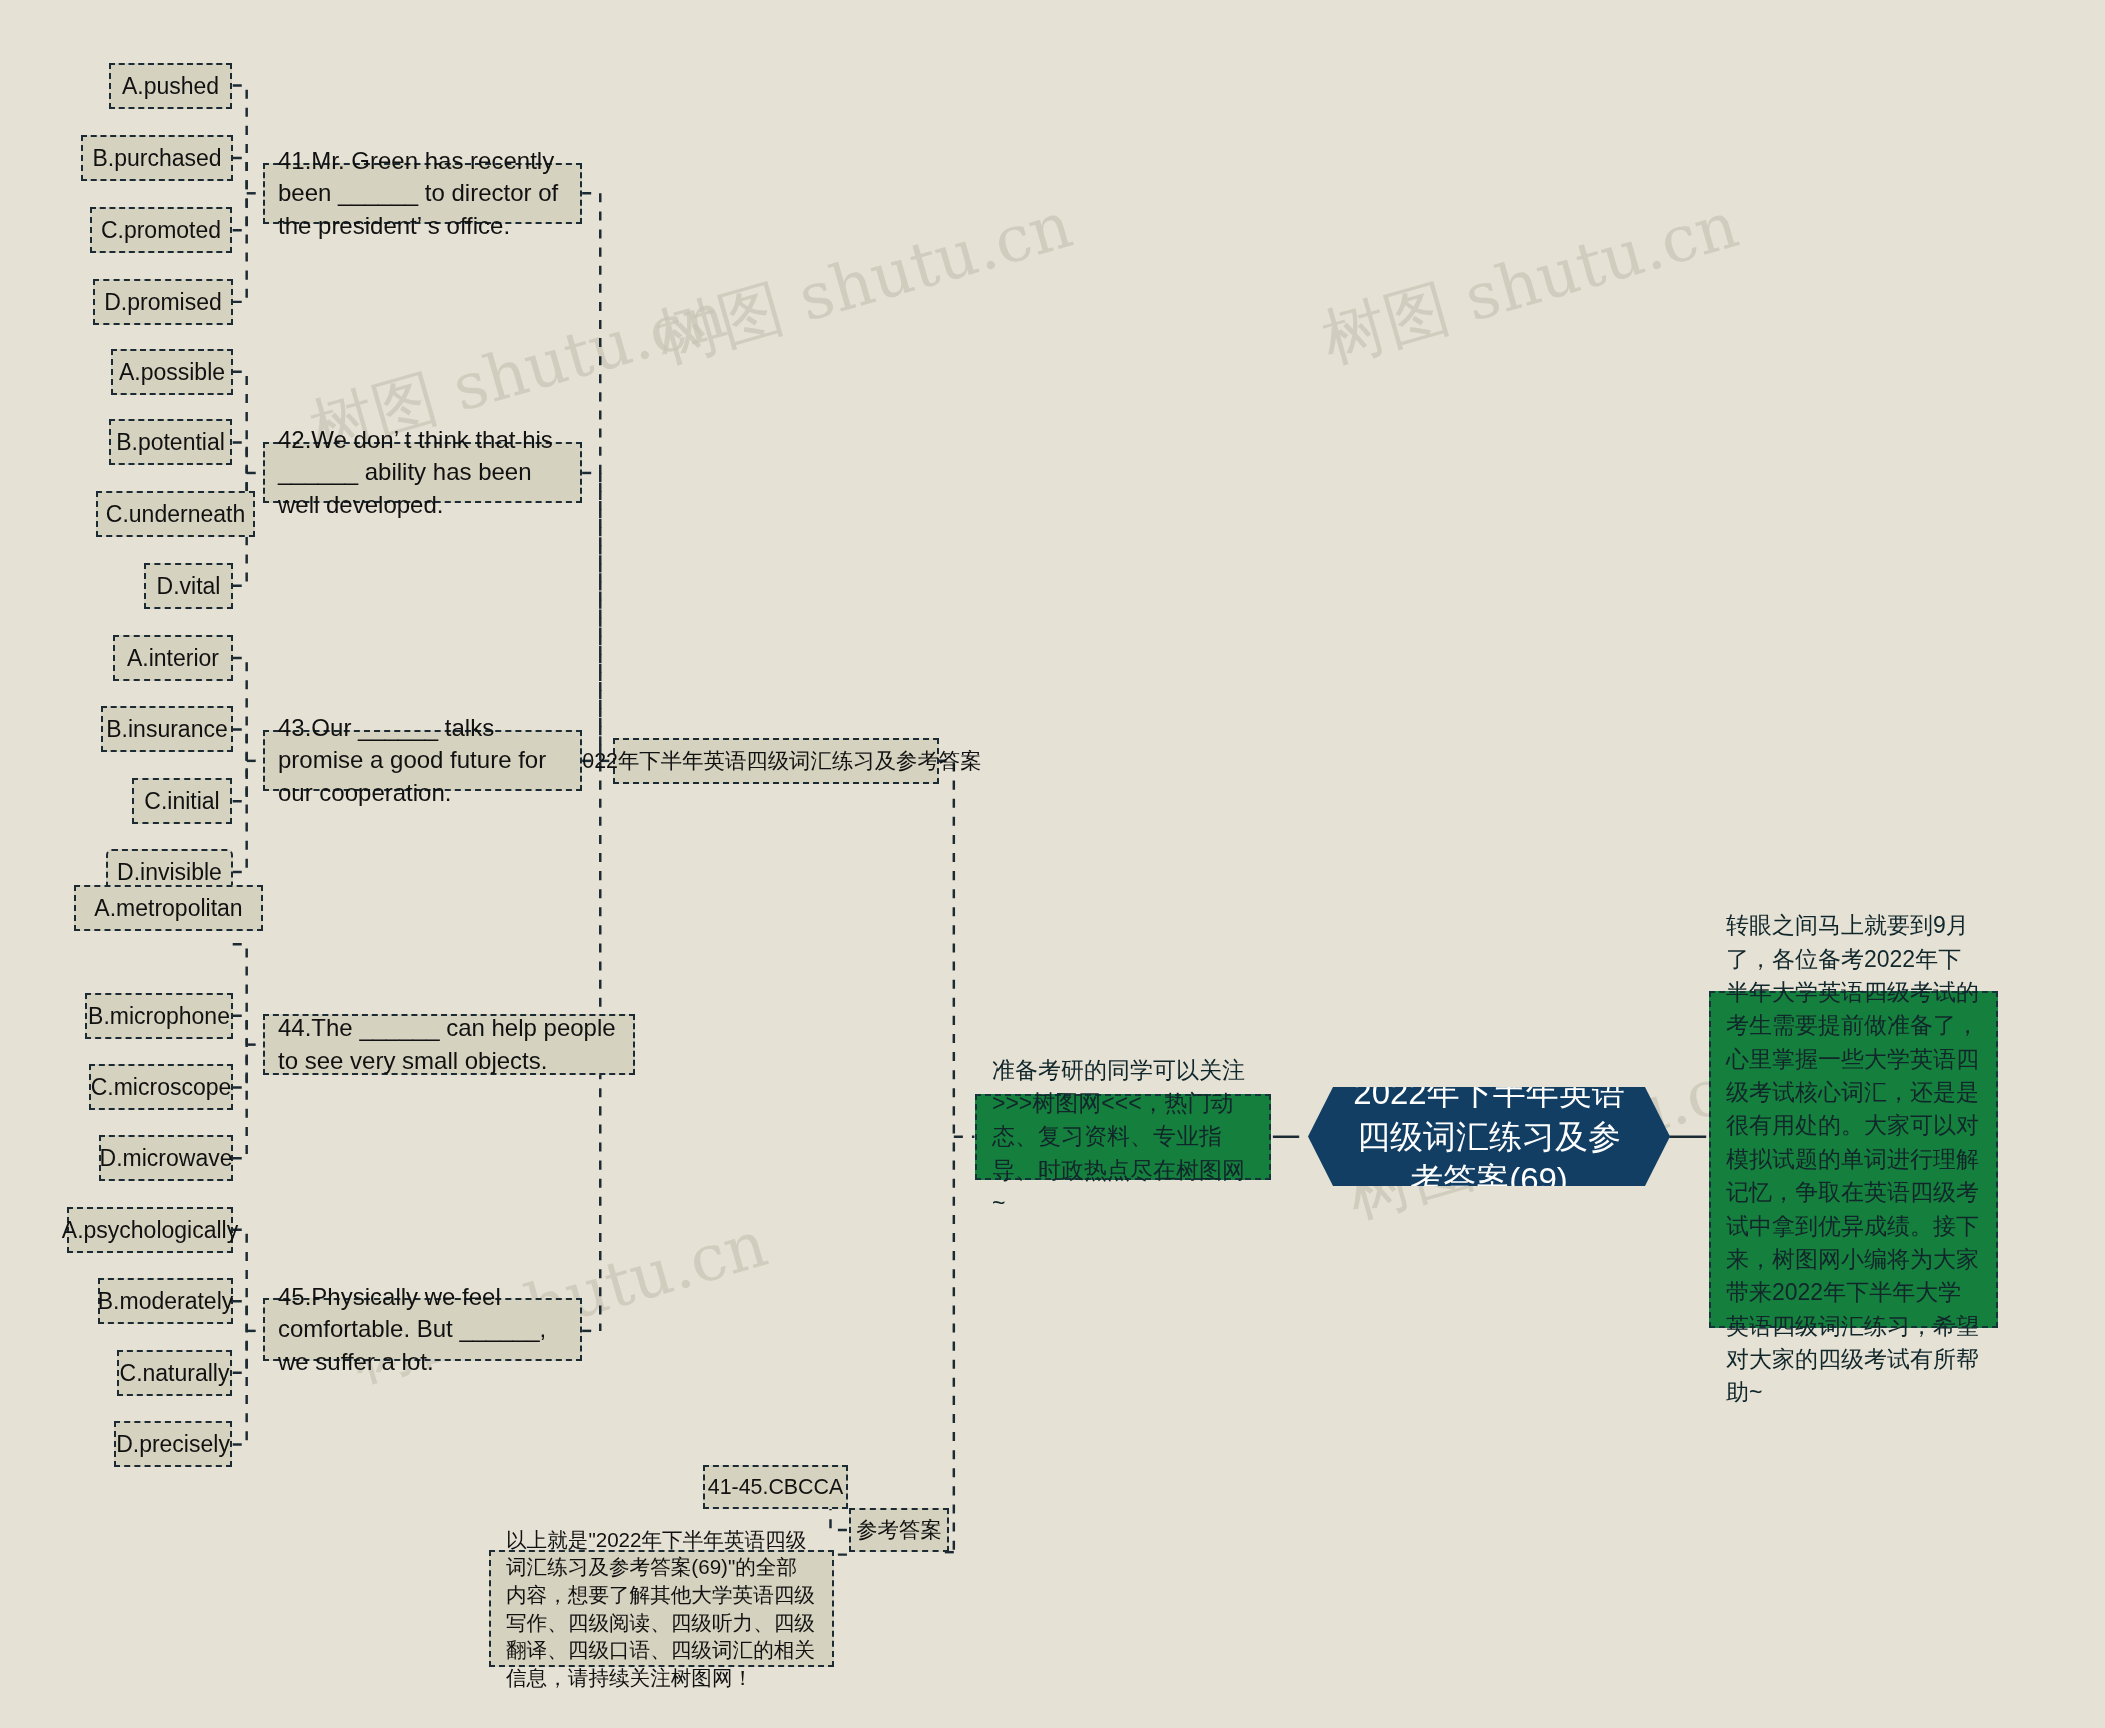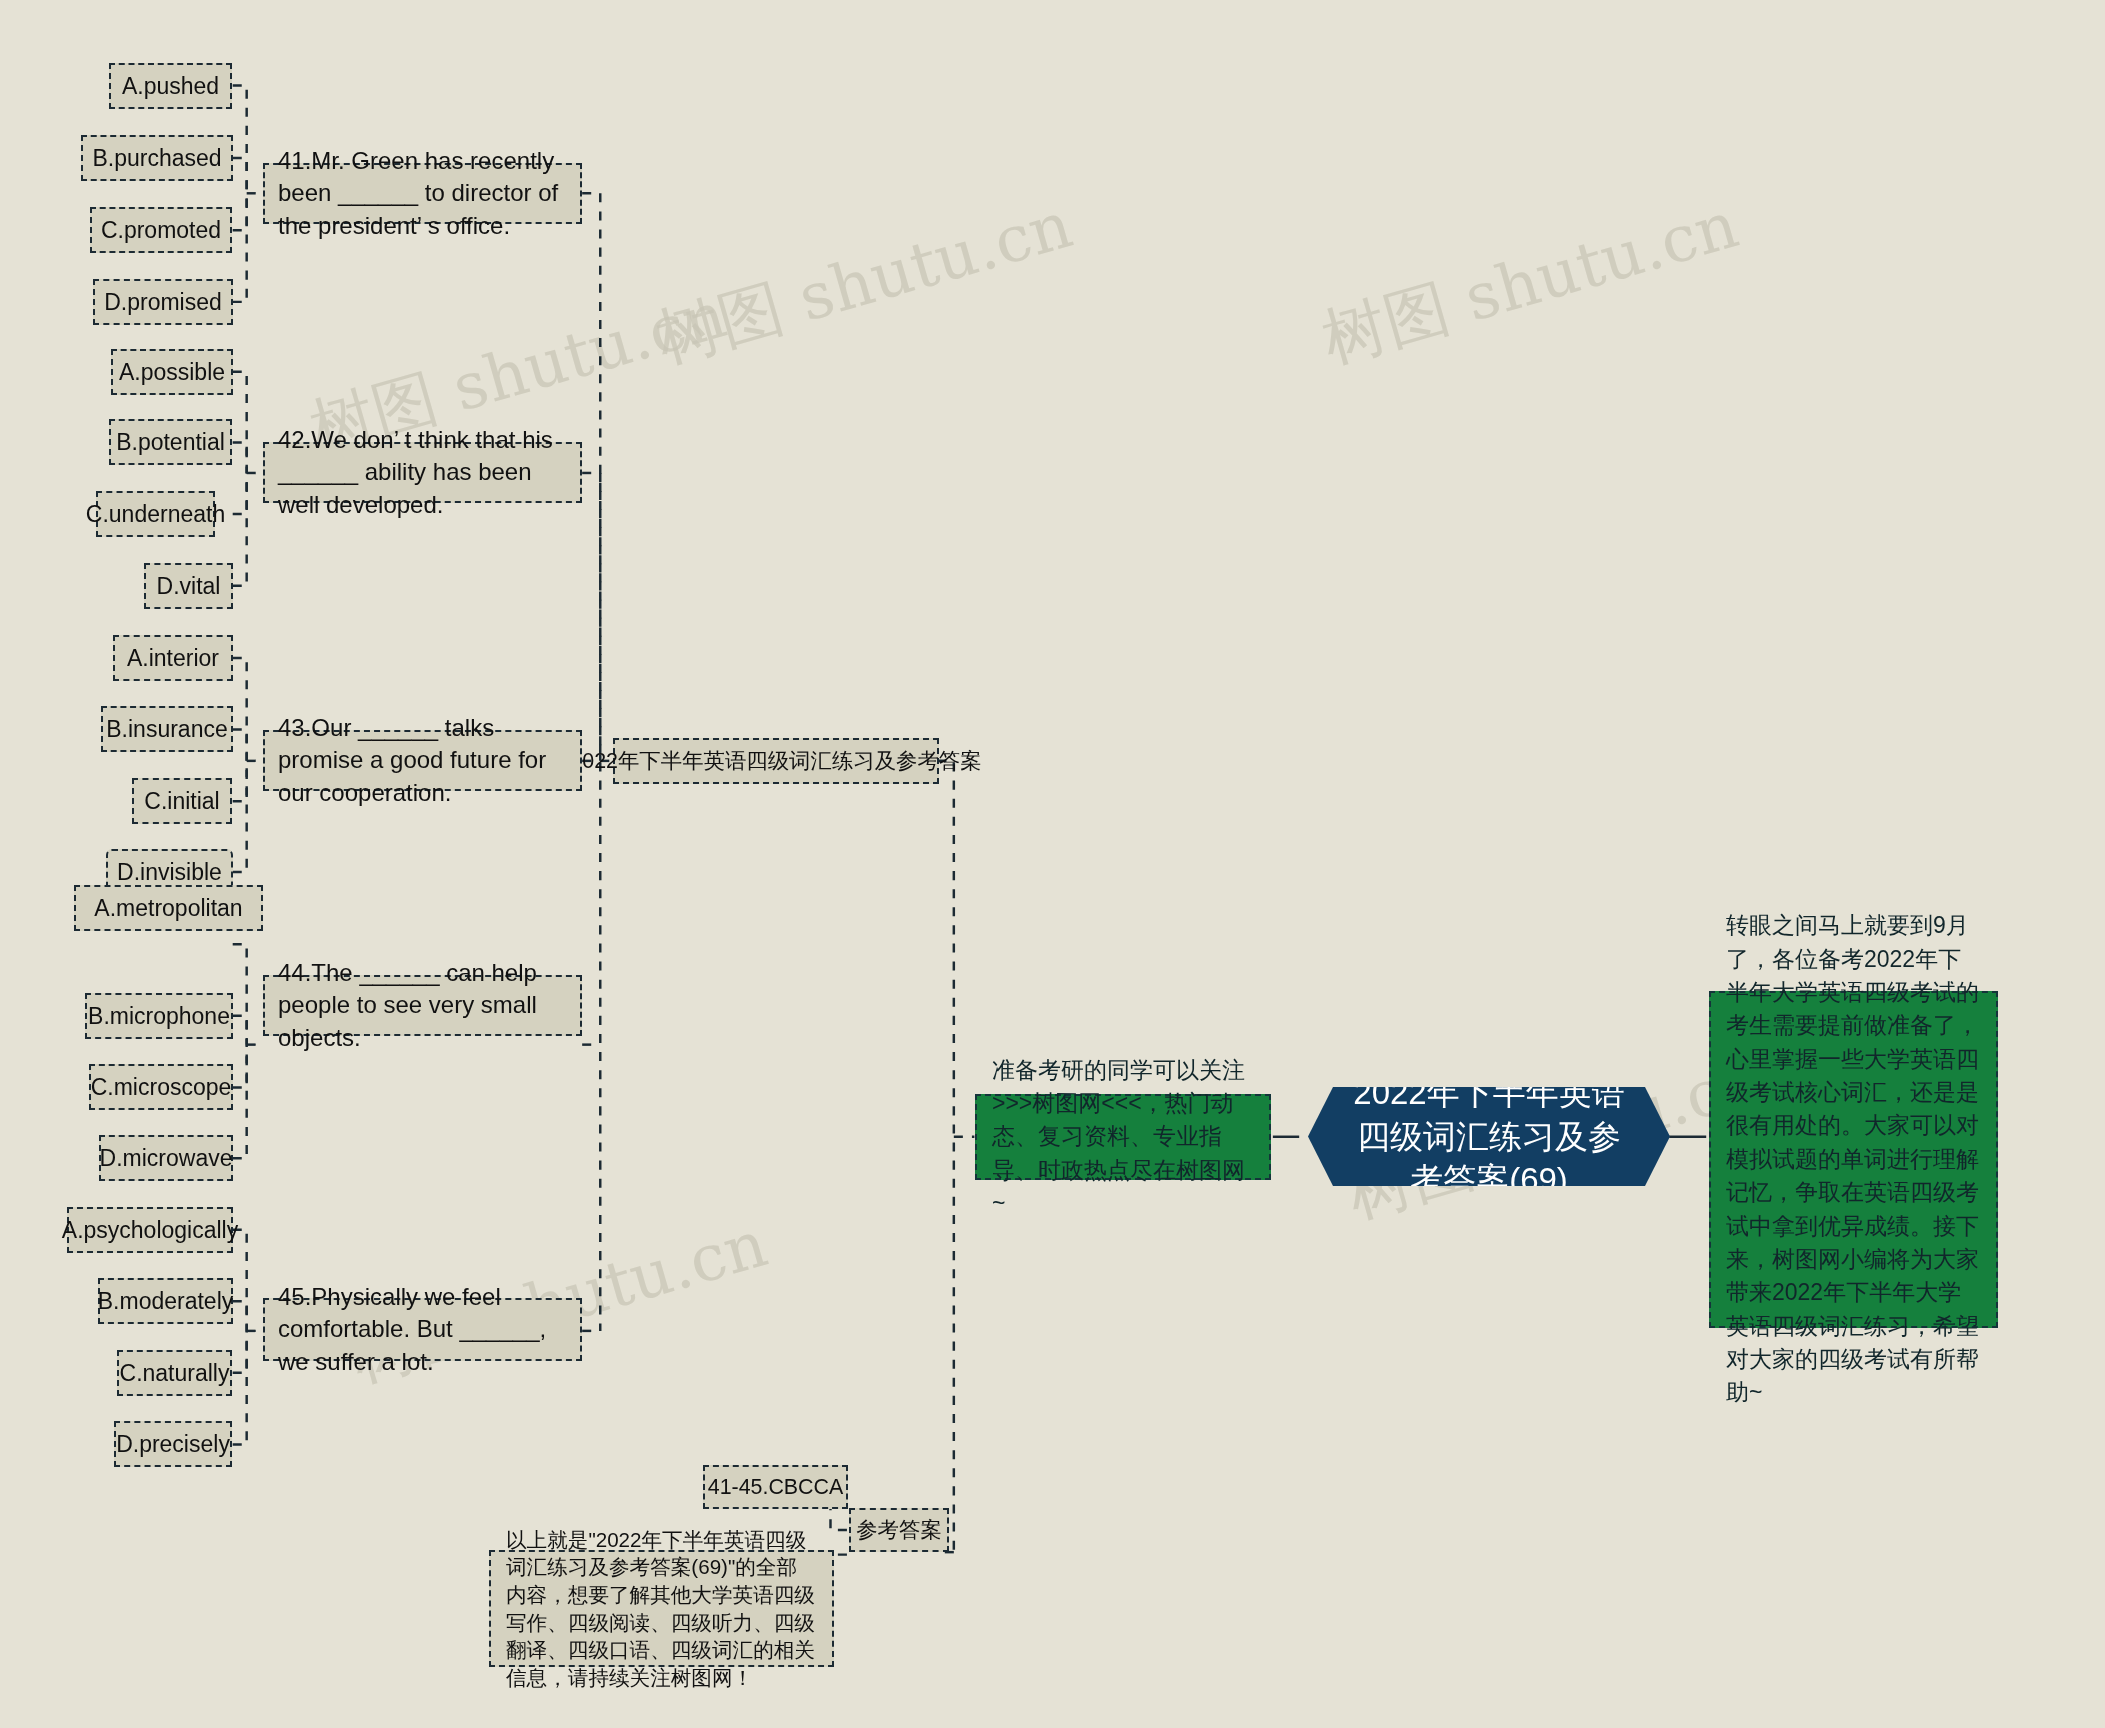--- a/index.html
+++ b/index.html
@@ -190,21 +190,21 @@
   <div class="node qbox" style="left:263px;top:163px;width:319px;height:61px;">
     <span>41.Mr. Green has recently been ______ to director of the president’ s office.</span>
     </div>
 
   <div class="node opt" style="left:111px;top:349px;width:122px;">
     <span>A.possible</span>
     </div>
   <div class="node opt" style="left:109px;top:419px;width:123px;">
     <span>B.potential</span>
     </div>
-  <div class="node opt" style="left:96px;top:491px;width:119px;">
+  <div class="node opt" style="left:96px;top:491px;width:159px;">
     <span>C.underneath</span>
     </div>
   <div class="node opt" style="left:144px;top:563px;width:89px;">
     <span>D.vital</span>
     </div>
   <div class="node qbox" style="left:263px;top:442px;width:319px;height:61px;">
     <span>42.We don’ t think that his ______ ability has been well developed.</span>
     </div>
 
   <div class="node opt" style="left:113px;top:635px;width:120px;">
@@ -228,21 +228,21 @@
     </div>
   <div class="node opt" style="left:85px;top:993px;width:148px;">
     <span>B.microphone</span>
     </div>
   <div class="node opt" style="left:89px;top:1064px;width:144px;">
     <span>C.microscope</span>
     </div>
   <div class="node opt" style="left:99px;top:1135px;width:134px;">
     <span>D.microwave</span>
     </div>
-  <div class="node qbox" style="left:263px;top:975px;width:319px;height:61px;">
+  <div class="node qbox" style="left:263px;top:1014px;width:372px;height:61px;">
     <span>44.The ______ can help people to see very small objects.</span>
     </div>
 
   <div class="node opt" style="left:67px;top:1207px;width:166px;">
     <span>A.psychologically</span>
     </div>
   <div class="node opt" style="left:98px;top:1278px;width:135px;">
     <span>B.moderately</span>
     </div>
   <div class="node opt" style="left:117px;top:1350px;width:115px;">

